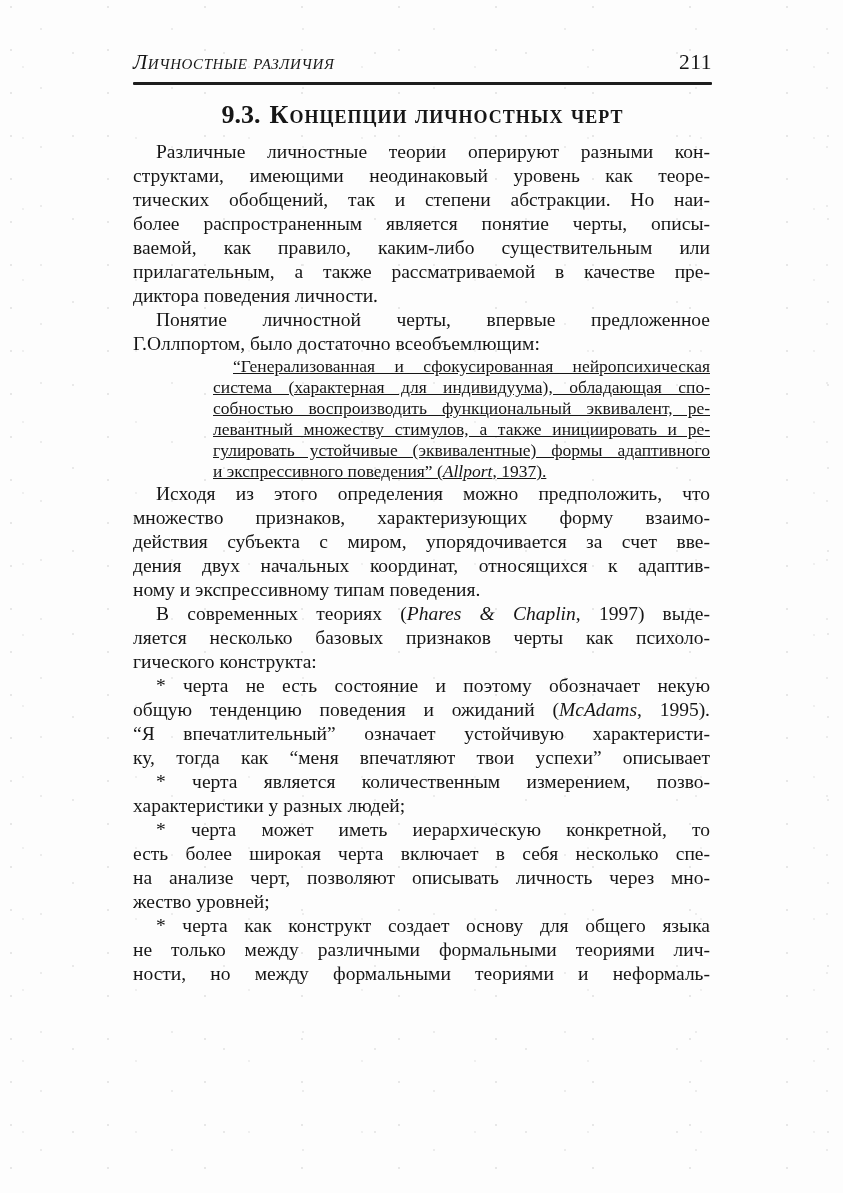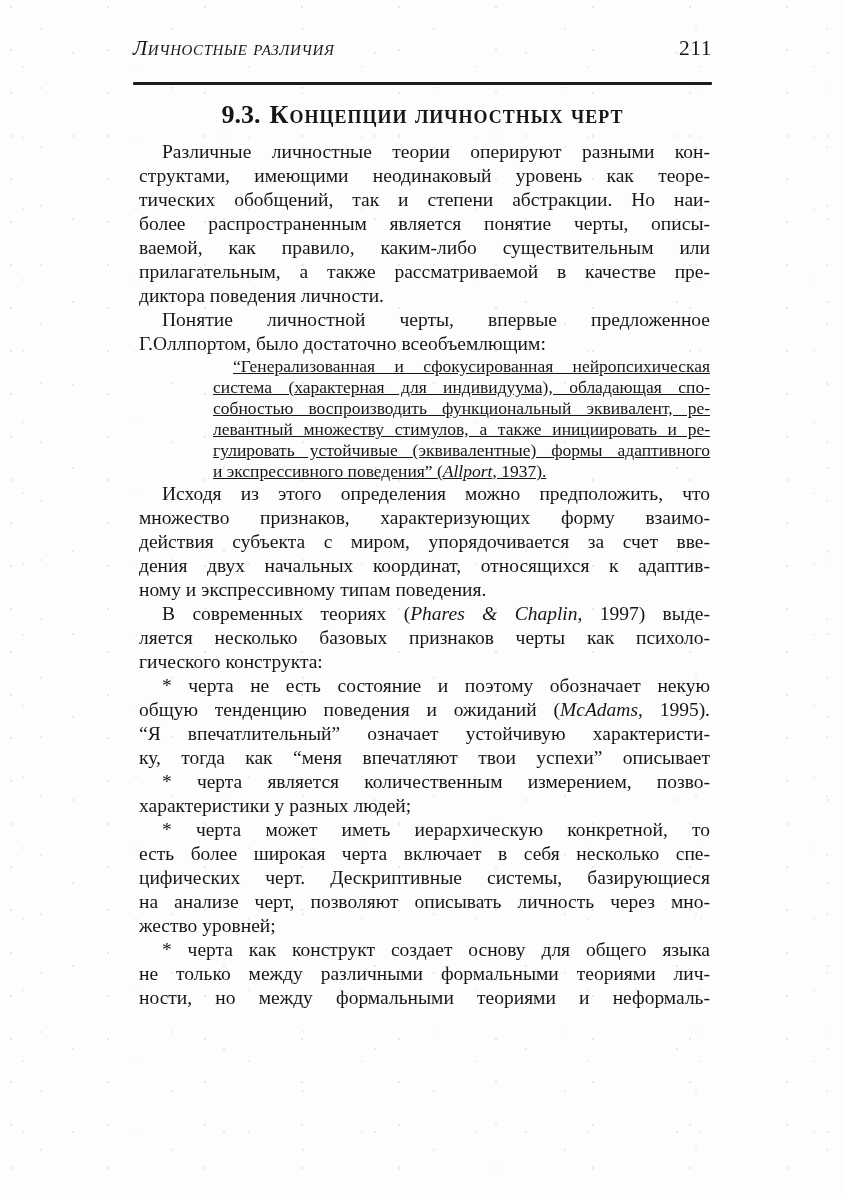--- a/index.html
+++ b/index.html
@@ -12,21 +12,21 @@
       radial-gradient(circle at 11px 7px,  #e7e7e7 0.9px, transparent 1.4px),
       radial-gradient(circle at 41px 29px, #ececec 0.8px, transparent 1.3px),
       radial-gradient(circle at 73px 53px, #e9e9e9 0.8px, transparent 1.3px),
       radial-gradient(circle at 23px 67px, #efefef 0.7px, transparent 1.2px);
     background-size: 97px 43px, 131px 59px, 151px 83px, 113px 71px;
     overflow: hidden;
   }
   .page { position: relative; width: 843px; height: 1193px; }
 
   .header-row {
-    position: absolute; left: 133px; width: 579px; top: 36px;
+    position: absolute; left: 133px; width: 579px; top: 50px;
     display: flex; justify-content: space-between; align-items: center;
   }
   .running-title {
     font-style: italic;
     font-variant: small-caps;
     font-size: 21px;
     letter-spacing: 0.6px;
   }
   .page-number { font-size: 21.5px; letter-spacing: 0.5px; }
 
@@ -41,21 +41,21 @@
     font-size: 26px; font-weight: bold;
     font-variant: small-caps;
     letter-spacing: 1px;
     white-space: nowrap;
   }
   .section-title .num { margin-right: 9px; letter-spacing: 0; }
 
   .body-text { position: absolute; left: 133px; width: 577px; top: 140px; }
 
   .para { margin: 0; }
-  .para.body  { font-size: 19.5px; line-height: 24px; margin-left: 6px; }
+  .para.body  { font-size: 19.5px; line-height: 24px; }
   .para.quote { font-size: 17.5px; line-height: 21px; margin-left: 80px; text-decoration: underline; }
 
   .line {
     text-align: justify;
     text-align-last: justify;
     overflow: hidden;
   }
   .para.body  .line { max-height: 24px; }
   .para.quote .line { max-height: 21px; }
   .para.body  .line.first { text-indent: 23px; }
@@ -119,21 +119,20 @@
         <div class="line"><span>“Я впечатлительный” означает устойчивую характеристи-</span></div>
         <div class="line"><span>ку, тогда как “меня впечатляют твои успехи” описывает</span></div>
       </div>
       <div class="para body">
         <div class="line first"><span>* черта является количественным измерением, позво-</span></div>
         <div class="line last"><span>характеристики у разных людей;</span></div>
       </div>
       <div class="para body">
         <div class="line first"><span>* черта может иметь иерархическую конкретной, то</span></div>
         <div class="line"><span>есть более широкая черта включает в себя несколько спе-</span></div>
-        <div class="line"><span>цифических черт. Дескриптивные системы, базирующиеся</span></div>
         <div class="line"><span>на анализе черт, позволяют описывать личность через мно-</span></div>
         <div class="line last"><span>жество уровней;</span></div>
       </div>
       <div class="para body">
         <div class="line first"><span>* черта как конструкт создает основу для общего языка</span></div>
         <div class="line"><span>не только между различными формальными теориями лич-</span></div>
         <div class="line"><span>ности, но между формальными теориями и неформаль-</span></div>
       </div>
     </div>
 

